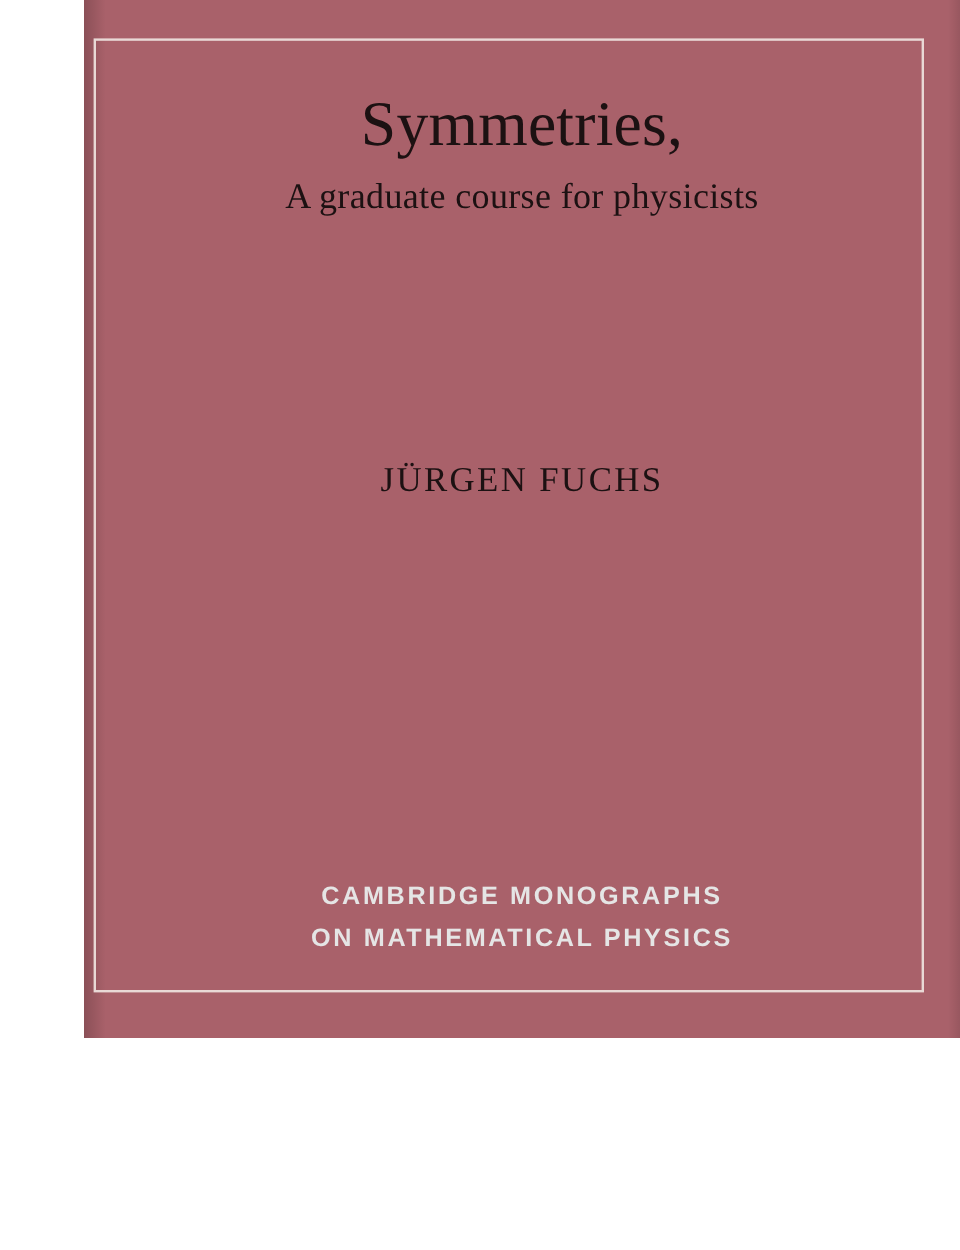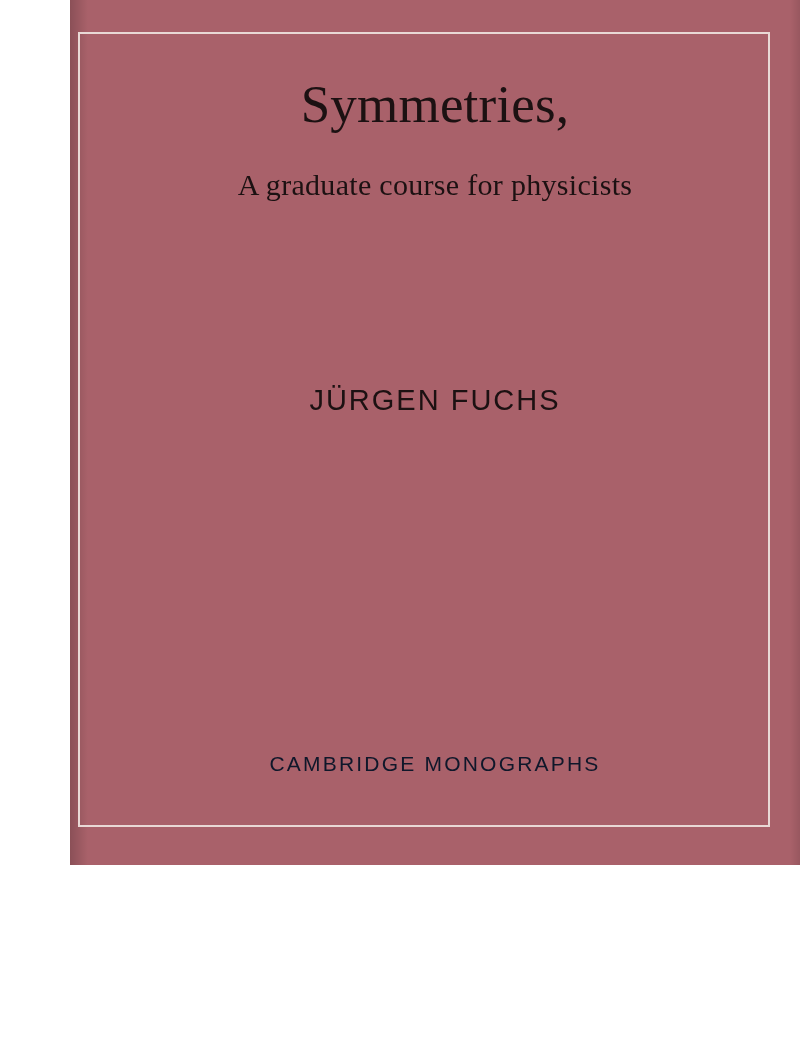--- a/index.html
+++ b/index.html
@@ -65,55 +65,54 @@
     text-align: center;
   }
   .title-line {
     font-family: "Liberation Serif", serif;
     font-size: 53px;
     line-height: 1.30;
     color: #1c1112;
     letter-spacing: 0.2px;
   }
   .subtitle {
-    margin-top: 29px;
+    margin-top: 8px;
     font-family: "Liberation Serif", serif;
     font-size: 30px;
     color: #1c1112;
     letter-spacing: 0.3px;
   }
   .authors {
     position: absolute;
     top: 380px;
     left: 0;
     width: 100%;
     text-align: center;
   }
   .author-line {
-    font-family: Liberation Sans, sans-serif;
+    font-family: Liberation Serif, serif;
     font-size: 29px;
     line-height: 1.40;
     color: #1c1112;
     letter-spacing: 2.0px;
   }
   .series {
     position: absolute;
     top: 730px;
     left: 0;
     width: 100%;
     text-align: center;
   }
   .series-line {
     font-family: "Liberation Sans", sans-serif;
     font-size: 21px;
-    font-weight: normal;
+    font-weight: bold;
     line-height: 1.65;
-    color: #0f172a;
+    color: #e5e5e5;
     letter-spacing: 2.2px;
-    margin-top: 17px;
   }
 </style>
 </head>
 <body>
 
 <div class="book-cover">
   <div class="spine-shade"></div>
   <div class="edge-shade"></div>
   <div class="cover-frame"></div>
 
@@ -123,16 +122,17 @@
       <div class="title-line">Symmetries,</div>
       <div class="subtitle">A graduate course for physicists</div>
     </div>
 
     <div class="authors">
       <div class="author-line">JÜRGEN FUCHS</div>
     </div>
 
     <div class="series">
       <div class="series-line">CAMBRIDGE MONOGRAPHS</div>
+      <div class="series-line">ON MATHEMATICAL PHYSICS</div>
     </div>
 
   </div>
 </div>
 
 </body></html>

